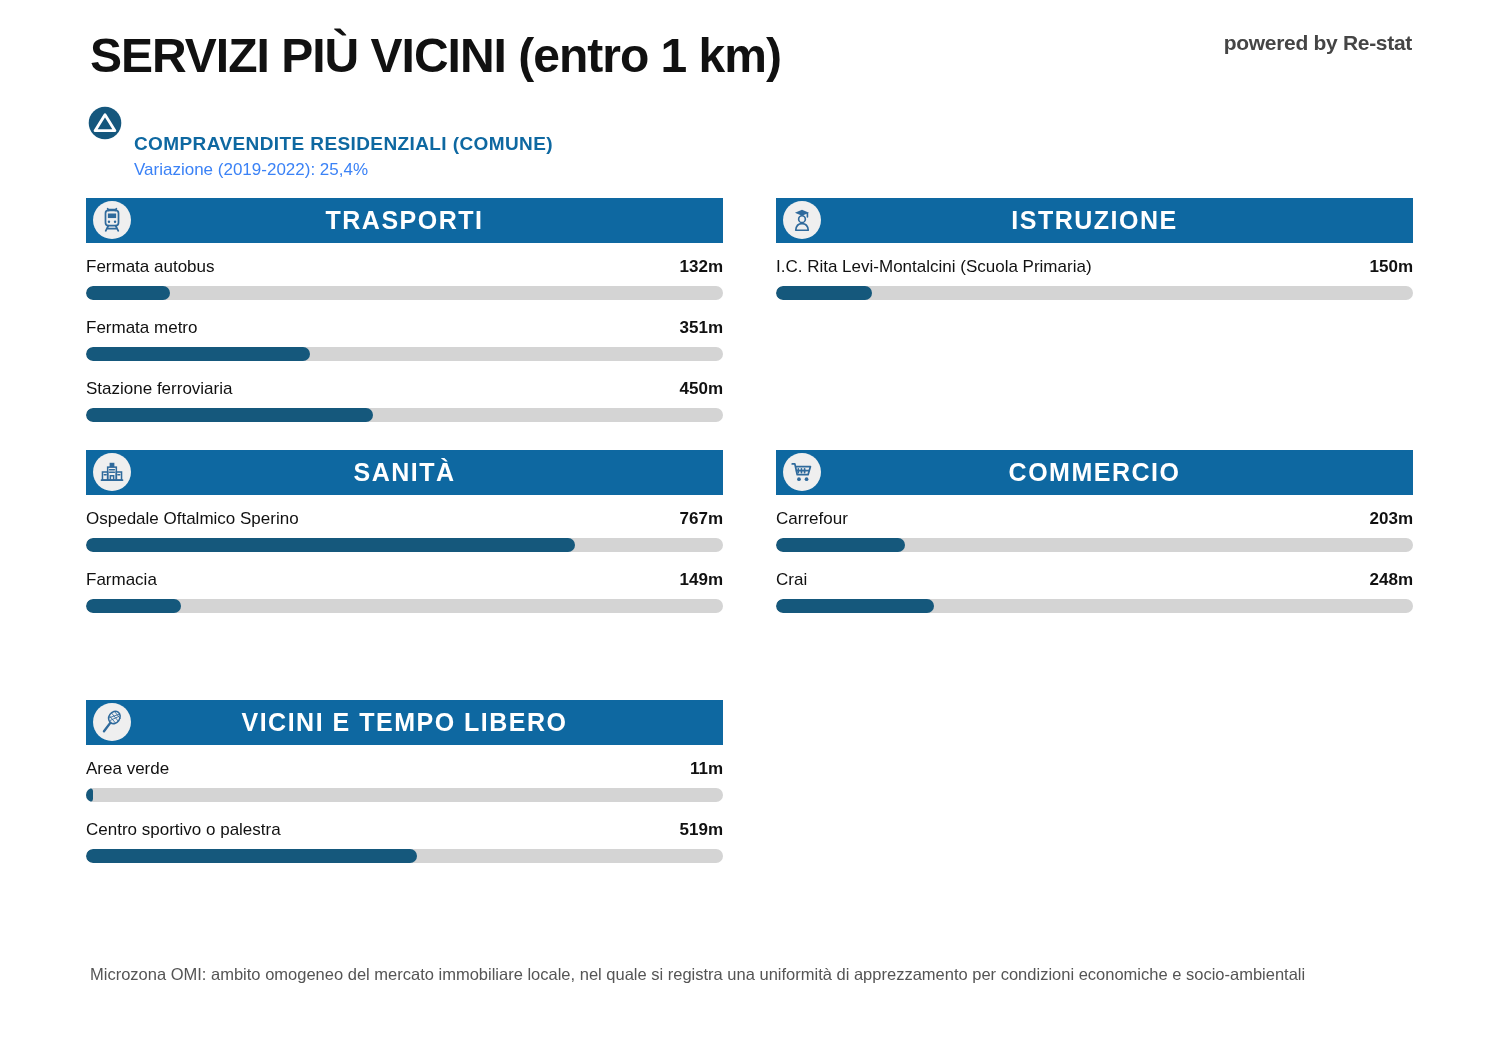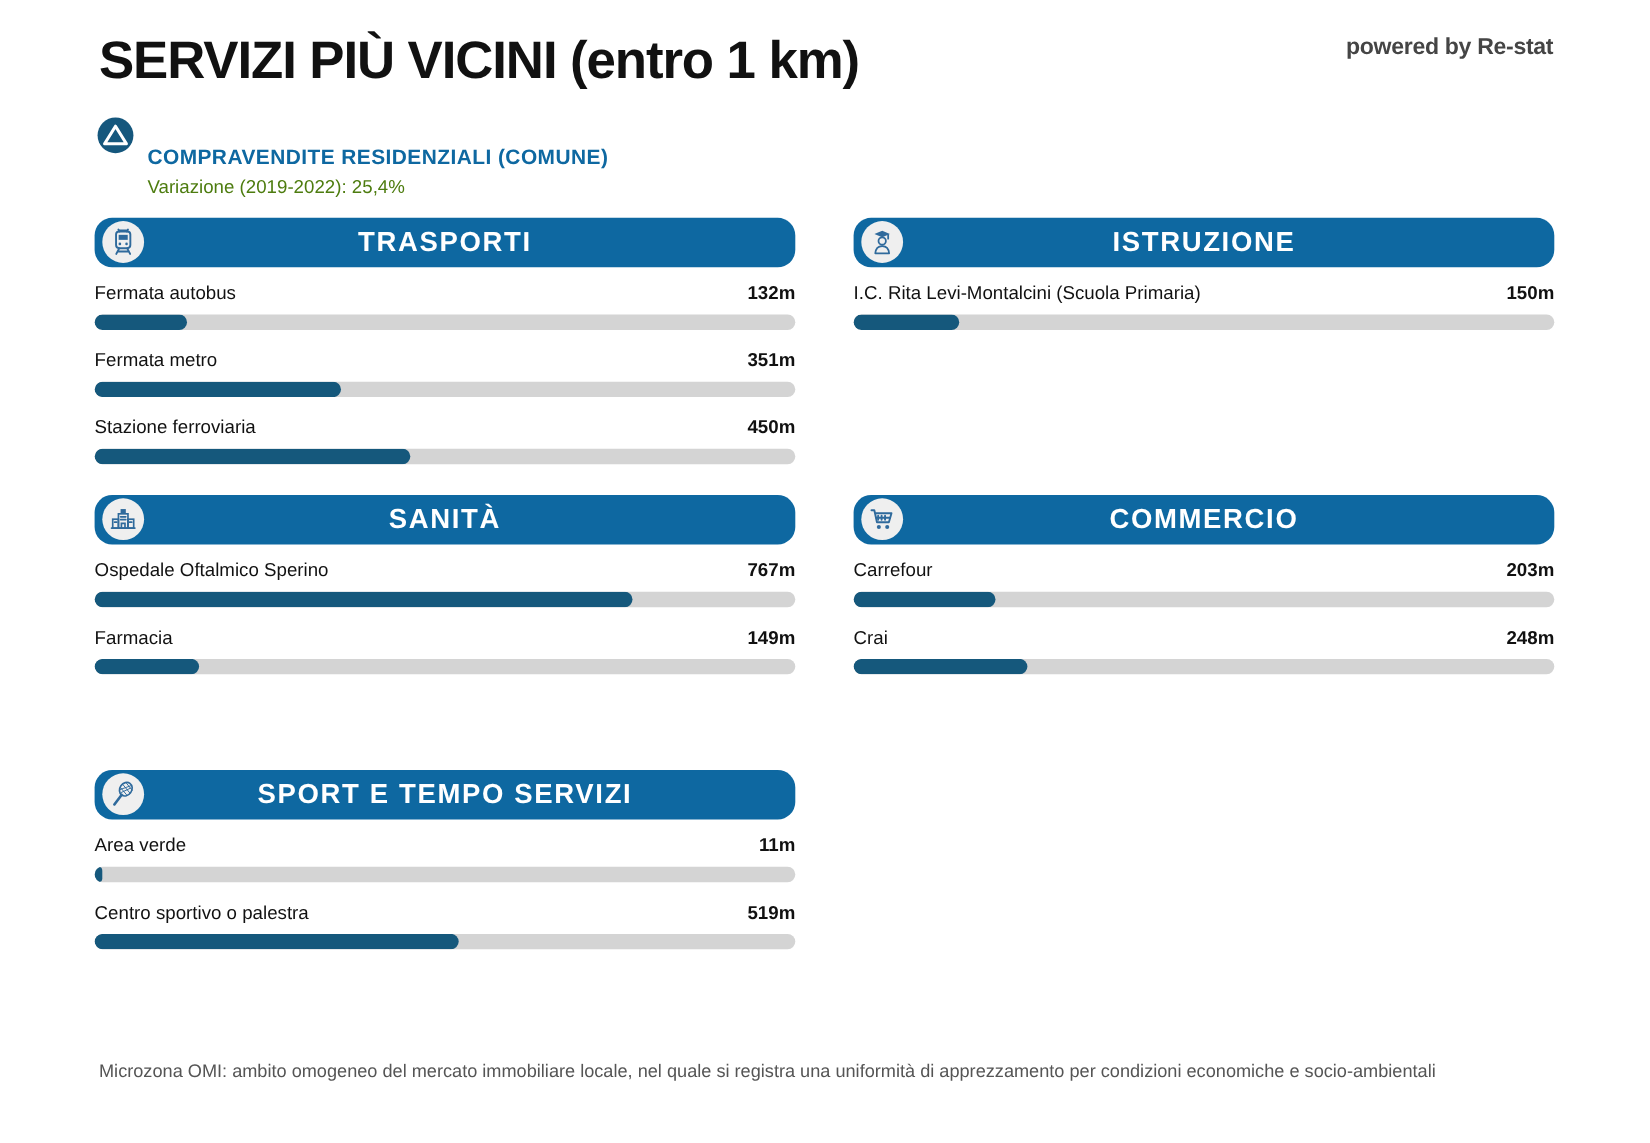--- a/index.html
+++ b/index.html
@@ -37,32 +37,32 @@
     position:absolute;left:88px;top:105px;
     display:flex;align-items:flex-start;gap:12px;
   }
   .kpi-icon{width:34px;height:34px;flex:0 0 auto;margin-top:1px;}
   .kpi-title{
     font-size:19px;font-weight:bold;color:var(--kpi-blue);
     letter-spacing:0.4px;
     margin-top:28px;
   }
   .kpi-sub{
-    font-size:17px;color:#4d7c0f;margin-top:5px;
+    font-size:17px;color:#3b82f6;margin-top:5px;
   }
   .panel{
     position:absolute;width:637px;
   }
   .panel.p-left{left:86px;}
   .panel.p-right{left:776px;}
   .p-row1{top:198px;}
   .p-row2{top:450px;}
   .p-row3{top:700px;}
   .banner{
-    position:relative;height:45px;border-radius:16px;
+    position:relative;height:45px;border-radius:0;
     background:var(--banner-blue);
   }
   .banner h2{
     position:absolute;left:0;right:0;top:0;bottom:0;
     text-align:center;line-height:45px;
     color:#ffffff;font-size:25px;font-weight:bold;letter-spacing:1.5px;
   }
   .icon-circle{
     position:absolute;left:7px;top:3px;
     width:38px;height:38px;border-radius:50%;
@@ -247,21 +247,21 @@
 
   <section class="panel p-left p-row3">
     <div class="banner">
       <span class="icon-circle">
         <svg viewBox="0 0 24 24" fill="none" stroke="#2f6a9c" stroke-width="1.4" stroke-linecap="round">
           <ellipse cx="14.2" cy="7.8" rx="5" ry="6" transform="rotate(35 14.2 7.8)"></ellipse>
           <path d="M11.8 4 L17.6 11 M14.8 2.9 L19.5 8.6 M9.8 6.5 L15 12.7 M10.5 10.5 L18 7 M9.7 8 L18.9 4.7" stroke-width="0.8"></path>
           <path d="M10.6 12.6 L4.6 20.6" stroke-width="2.2"></path>
         </svg>
       </span>
-      <h2>SPORT E TEMPO SERVIZI</h2>
+      <h2>VICINI E TEMPO LIBERO</h2>
     </div>
     <div class="item">
       <div class="row">
         <span class="label">Area verde</span>
         <span class="value">11m</span>
       </div>
       <div class="track">
         <div class="fill" style="width: 1.1%;"></div>
       </div>
     </div>

